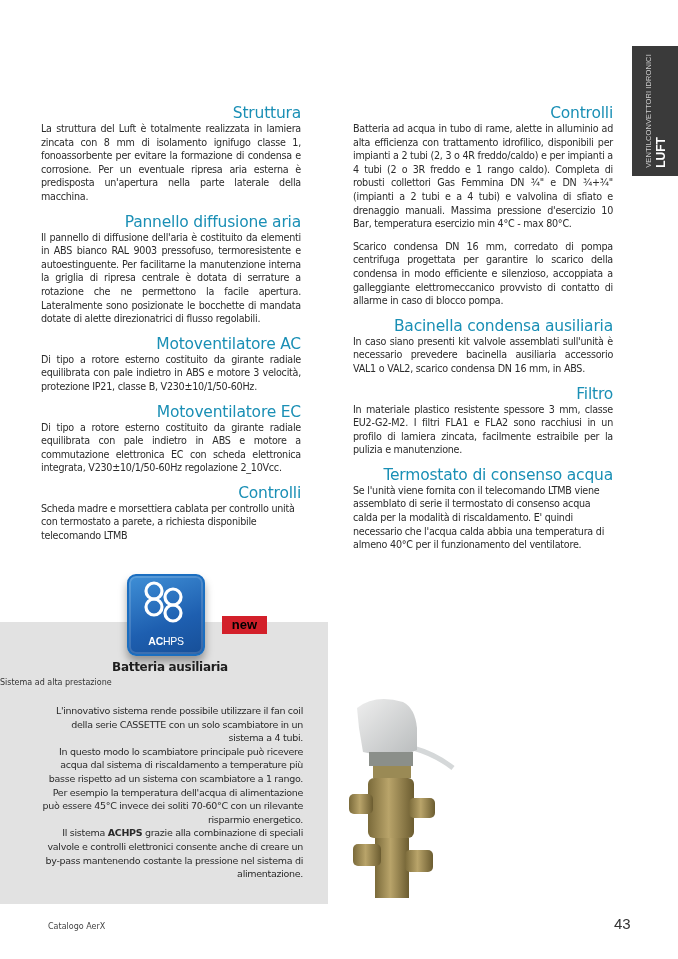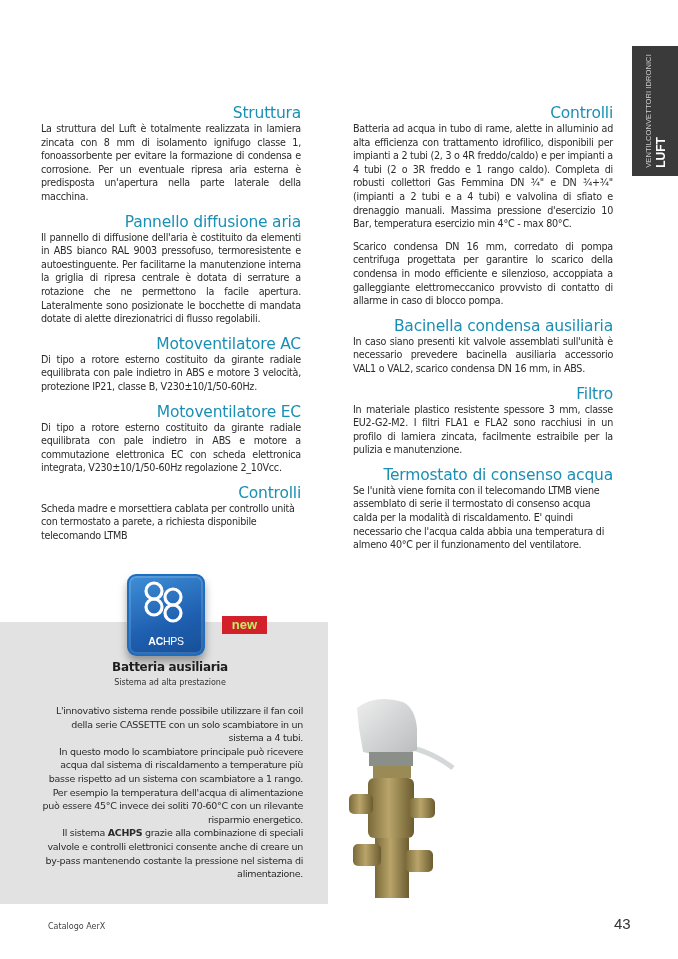--- a/index.html
+++ b/index.html
@@ -48,29 +48,29 @@
     box-shadow: 0 6px 8px rgba(0,0,0,0.35), inset 0 0 0 2px rgba(255,255,255,0.15);
   }
   .logo .rings { position: absolute; left: 12px; top: 4px; width: 50px; height: 48px; }
   .logo .logo-text {
     position: absolute; left: 0; right: 0; bottom: 7px; text-align: center;
     color: #fff; font-size: 10.5px; font-family: "Liberation Sans", sans-serif; letter-spacing: -0.3px;
   }
   .logo .logo-text b { font-weight: bold; }
   .new-badge {
     position: absolute; left: 222px; top: 616px; width: 45px; height: 18px;
-    background: #d3202a; color: #bef264; font-weight: bold; font-size: 13px;
+    background: #d3202a; color: #000000; font-weight: bold; font-size: 13px;
     font-family: "Liberation Sans", sans-serif; text-align: center; line-height: 18px;
   }
   .promo-title {
     position: absolute; left: 0; width: 340px; top: 660px; text-align: center;
     font-weight: bold; font-size: 12px; color: #1e1e1e; font-family: "DejaVu Sans", sans-serif; letter-spacing: -0.3px;
   }
   .promo-sub {
-    position: absolute; left: 0; width: 340px; top: 678px; text-align: center;
+    position: absolute; left: 0; width: 340px; top: 678px; 
     font-size: 8px; color: #333; font-family: "DejaVu Sans", sans-serif;
   }
   .promo-body {
     position: absolute; left: 41px; top: 704px; width: 262px;
     font-size: 9.5px; line-height: 13.6px; color: #2b2b2b;
     font-family: "DejaVu Sans", sans-serif; letter-spacing: -0.3px;
   }
   .promo-body p { margin: 0; text-align: right; }
 
   .valve { position: absolute; left: 335px; top: 688px; width: 120px; height: 215px; }

